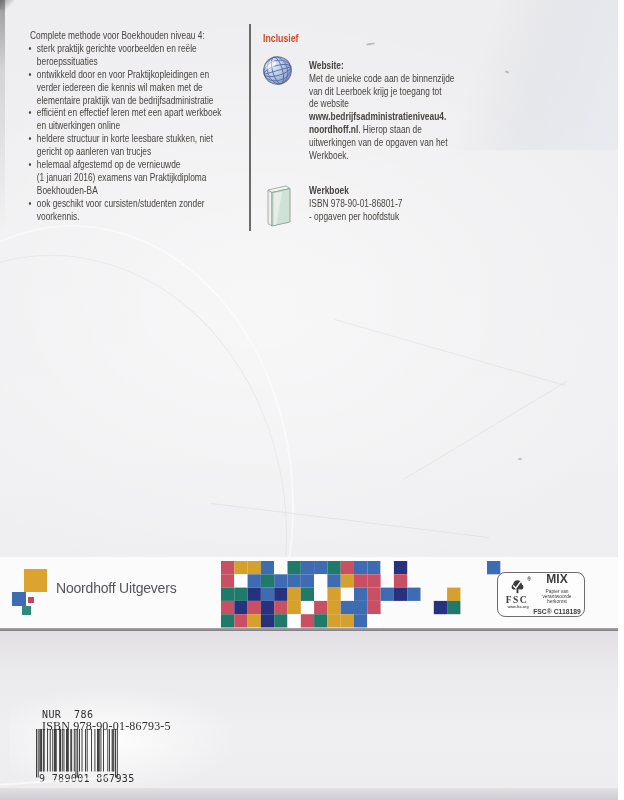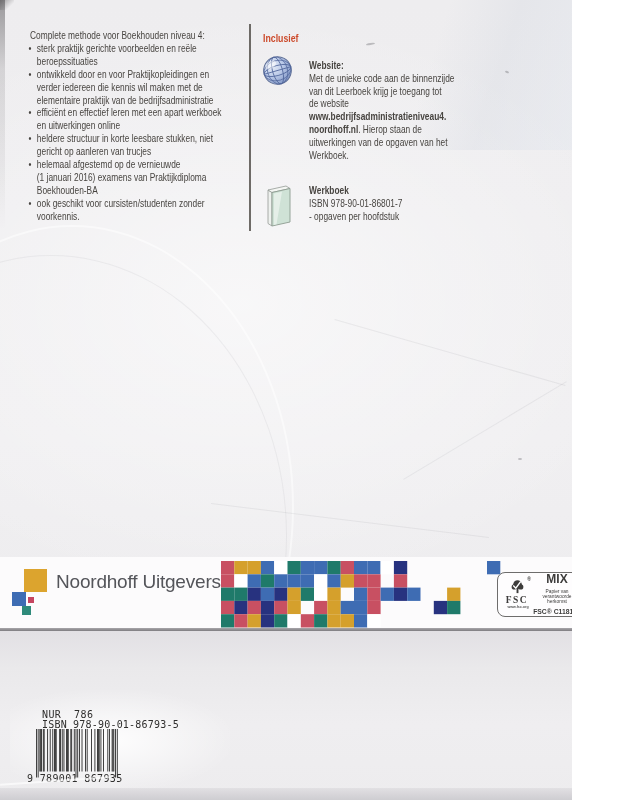--- a/index.html
+++ b/index.html
@@ -1,17 +1,17 @@
 <!DOCTYPE html>
 <html style="--accent-red: #cc4a2b; --body-text: #474440; --divider: #56524e; --publisher-text: #54555a; --rule: #8b898d; --logo-gold: #dca42e; --logo-blue: #3e6cb3; --logo-teal: #2e8a7a; --logo-red: #c64560; --band-bg: #fcfbfc; --barcode-ink: #232323;"><head>
 <meta charset="utf-8">
 <style>
   html,body{margin:0;padding:0;background:#ffffff;}
   #page{
-    position:relative;width:572px;height:800px;overflow:hidden;
+    position:relative;width:618px;height:800px;overflow:hidden;
     font-family:"Liberation Sans",sans-serif;
     background:
       radial-gradient(ellipse 600px 420px at 42% 38%, rgba(255,255,255,.55), rgba(255,255,255,0) 70%),
       linear-gradient(180deg,#eeedef 0%,#f0eff1 55%,#ebeaec 100%);
     color:var(--body-text,#474440);
   }
   .abs{position:absolute;}
   .pre{white-space:pre-line;}
   .mono{font-family:"DejaVu Sans Mono",monospace;white-space:pre;color:#2e2d2c;}
   .b{font-weight:bold;}
@@ -36,21 +36,21 @@
   .rh{font-weight:bold;}
   .bookicon{left:263px;top:183px;}
 
   
   .band{left:0;top:557px;width:624px;height:71px;background:var(--band-bg,#fcfbfc);}
   .band .sq{position:absolute;}
   .sq.gold{left:24px;top:12px;width:23px;height:23px;background:var(--logo-gold,#dca42e);}
   .sq.blue{left:12px;top:35px;width:14px;height:14px;background:var(--logo-blue,#3e6cb3);}
   .sq.red{left:28px;top:40px;width:6px;height:6px;background:var(--logo-red,#c64560);}
   .sq.teal{left:22px;top:49px;width:9px;height:9px;background:var(--logo-teal,#2e8a7a);}
-  .pubname{position:absolute;left:56px;top:15px;font-size:19px;line-height:19px;color:var(--publisher-text,#54555a);letter-spacing:-0.2px;}
+  .pubname{position:absolute;left:56px;top:22px;font-size:14px;line-height:19px;color:var(--publisher-text,#54555a);letter-spacing:-0.2px;}
   #mosaic{position:absolute;left:221px;top:4px;}
 
   .fsc{position:absolute;left:497px;top:15px;width:86px;height:43px;border:1.4px solid #6e6d6c;border-radius:8px;
        display:flex;align-items:center;background:rgba(255,255,255,.6);color:#3d3c3b;}
   .fsc-left{width:32px;text-align:center;line-height:1;padding-left:3px;font-weight:bold;}
   .fsc-tree-wrap{position:relative;height:17px;}
   .fsc-tree-wrap .reg{position:absolute;top:-1px;right:2px;font-size:5px;}
   .fsc-word{font-family:"Liberation Serif",serif;font-size:9.5px;letter-spacing:1.5px;margin-top:1px;}
   .fsc-url{font-size:6px;transform:scale(.6);transform-origin:center top;color:#555;}
   .fsc-right{flex:1;text-align:center;line-height:1;padding-right:3px;}
@@ -58,23 +58,23 @@
   .fsc-claim{font-size:6px;line-height:6.4px;transform:scale(.8);transform-origin:center;margin:2px 0;}
   .fsc-code{font-size:6.8px;}
 
   .rule{left:0;top:628px;width:624px;height:3px;background:linear-gradient(180deg,#a8a6aa,#7e7c80);}
 
   
   .lower{left:0;top:631px;width:624px;height:169px;
      background:linear-gradient(180deg,#e2e0e4 0%,#eae9eb 22%,#efeef0 55%,#edecee 100%);}
   .bc-white{left:10px;top:690px;width:220px;height:100px;background:radial-gradient(ellipse at 45% 50%,rgba(255,255,255,.9),rgba(255,255,255,0) 75%);}
   .nur{left:42px;top:709px;font-size:10px;letter-spacing:.4px;}
-  .isbn{left:42px;top:719px;font-size:10px;letter-spacing:.2px;}
+  .isbn{left:42px;top:719px;font-size:12px;letter-spacing:.2px;font-family:Liberation Serif, serif;}
   #barcode{position:absolute;left:36px;top:729px;}
-  .eandigits{left:27px;top:773px;font-size:10px;letter-spacing:.35px;}
+  .eandigits{left:39px;top:773px;font-size:10px;letter-spacing:.35px;}
 
   
   .edge-left{left:0;top:0;width:5px;height:230px;background:linear-gradient(180deg,rgba(85,83,86,.55),rgba(120,118,121,.22) 30%,rgba(150,150,152,0) 100%);}
   .corner-tl{left:0;top:0;width:14px;height:10px;background:linear-gradient(135deg,rgba(70,68,70,.5),rgba(70,68,70,0) 70%);}
   .sheen-tr{right:0;top:0;width:330px;height:150px;background:linear-gradient(108deg,rgba(255,255,255,0) 55%,rgba(206,212,222,.28) 74%,rgba(226,231,239,.42) 100%);}
   .arc1{left:-150px;top:225px;width:440px;height:560px;border:2px solid rgba(255,255,255,.5);border-radius:50%;}
   .arc2{left:-185px;top:255px;width:470px;height:560px;border:1.5px solid rgba(185,185,190,.18);border-radius:50%;}
   .scratch{background:rgba(150,150,156,.14);height:1px;}
   .s1{left:330px;top:352px;width:240px;transform:rotate(16deg);}
   .s2{left:390px;top:430px;width:190px;transform:rotate(-31deg);}

